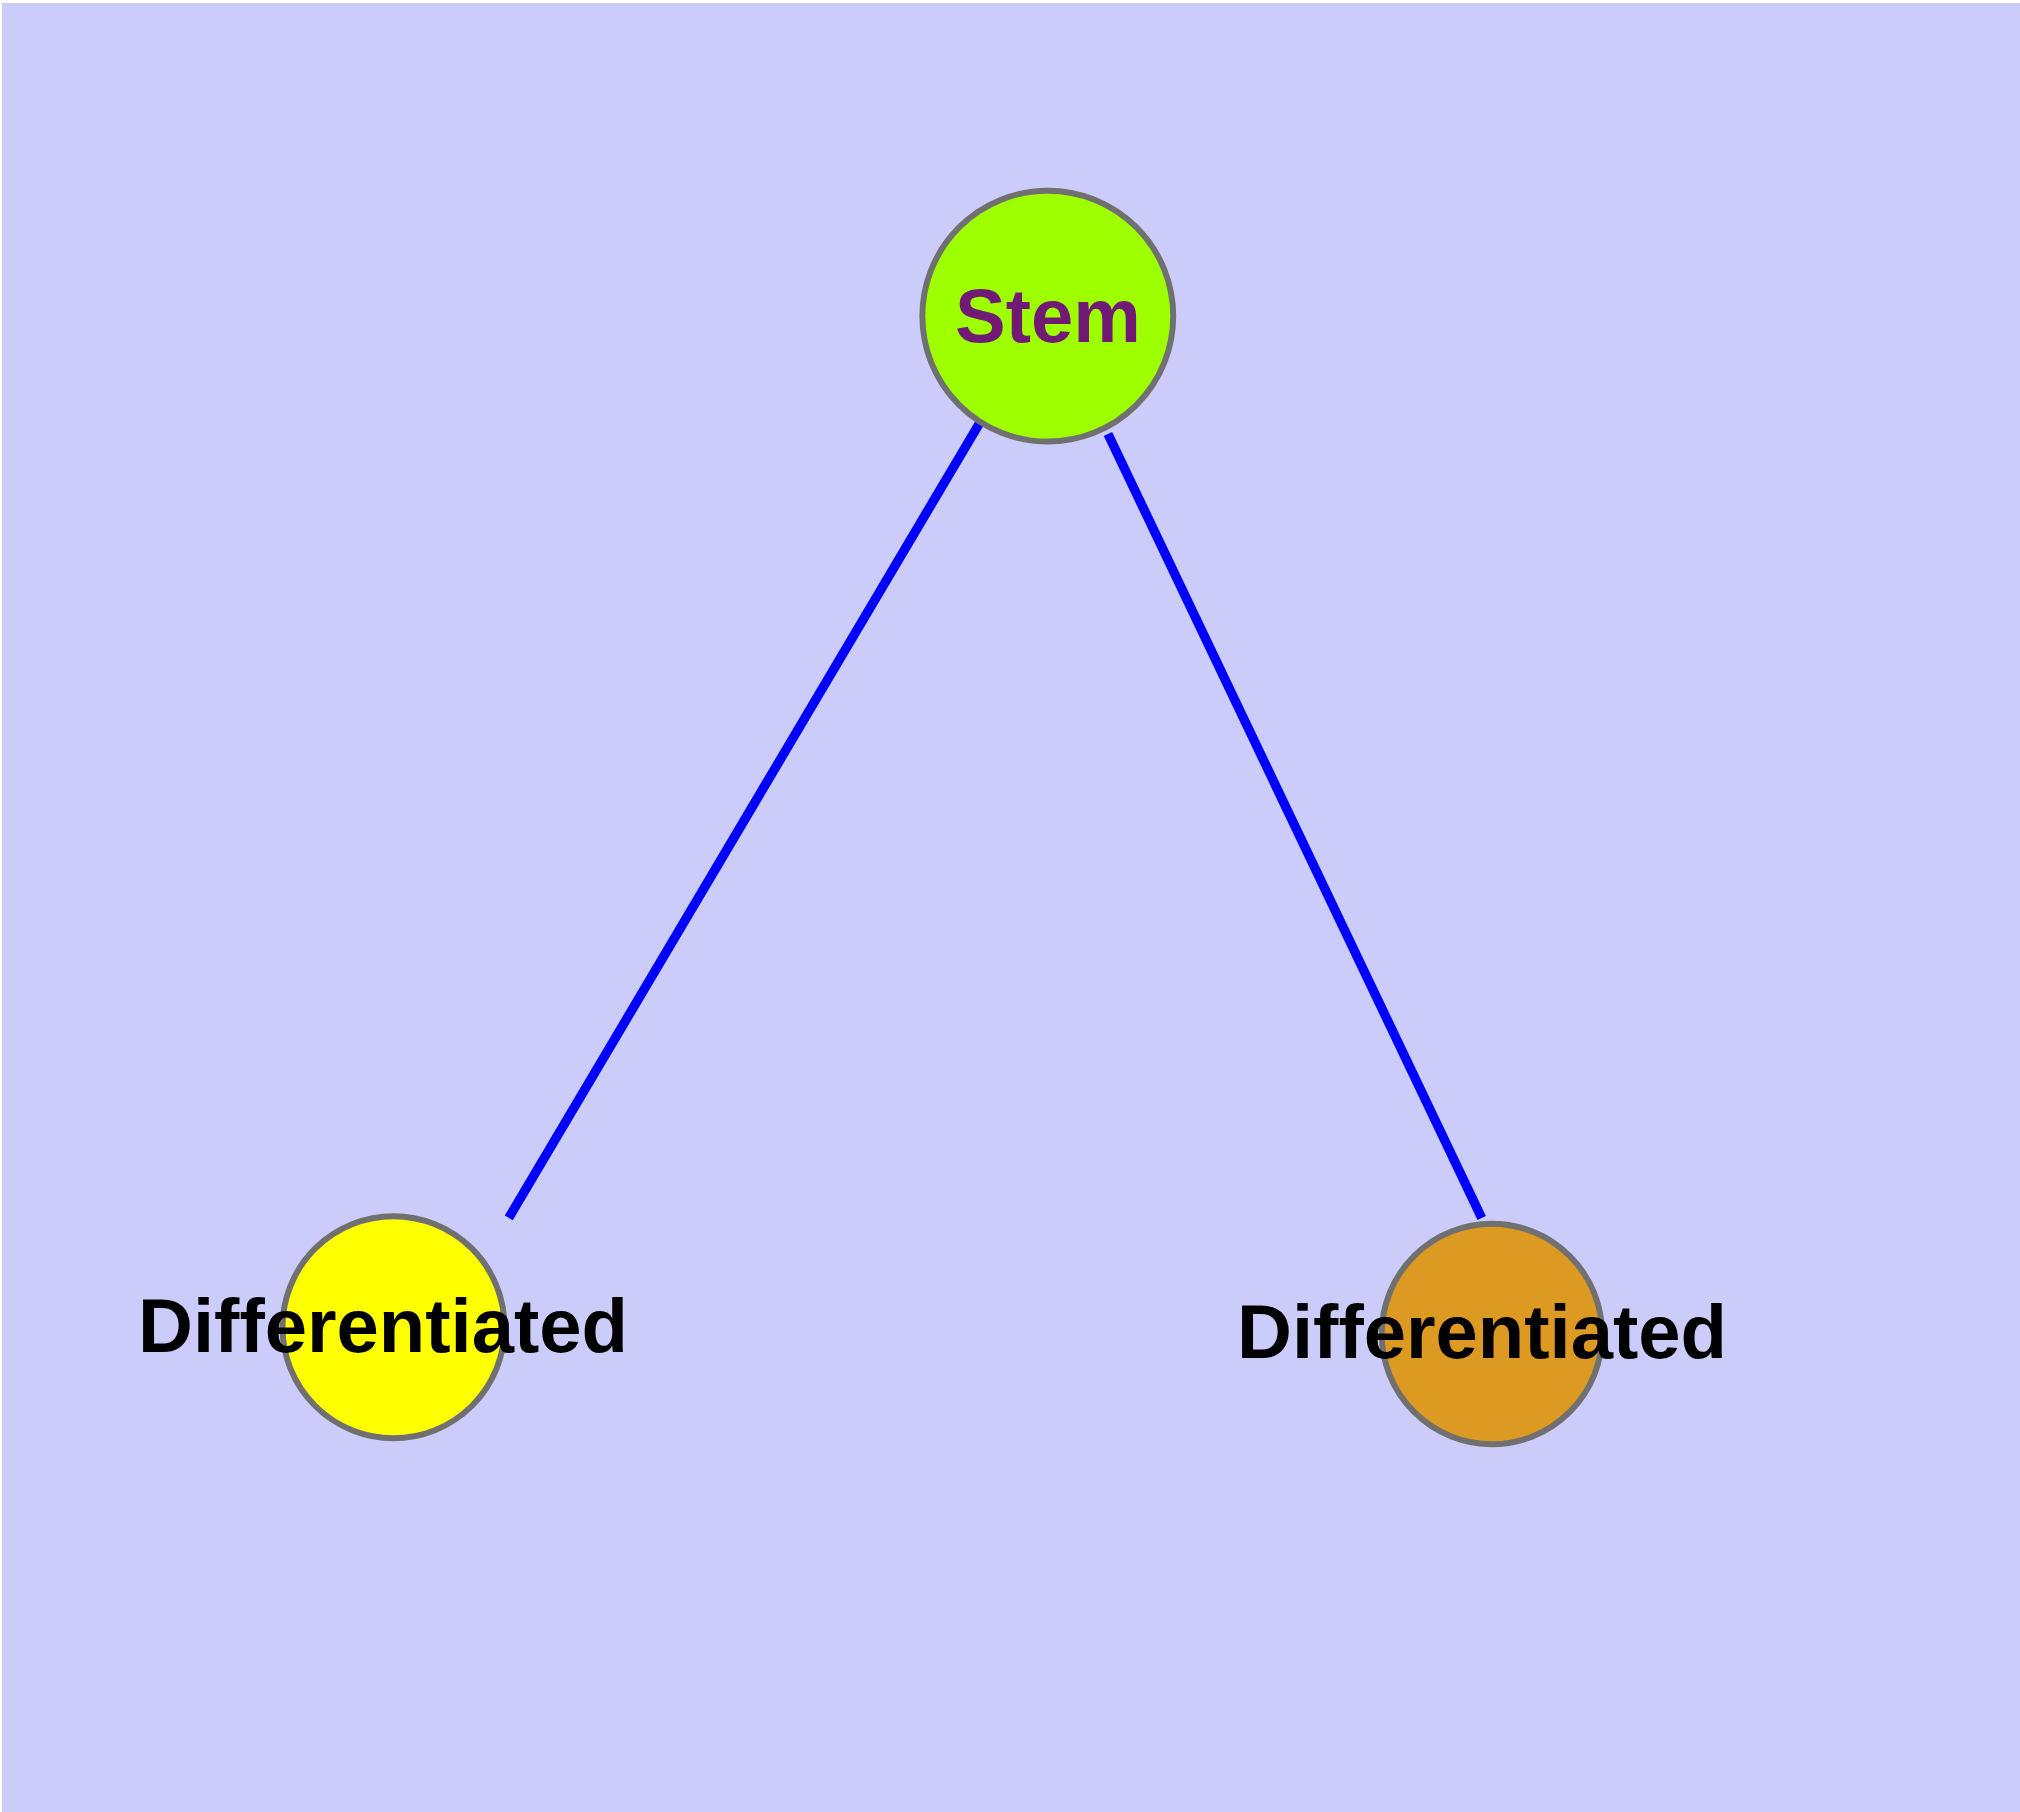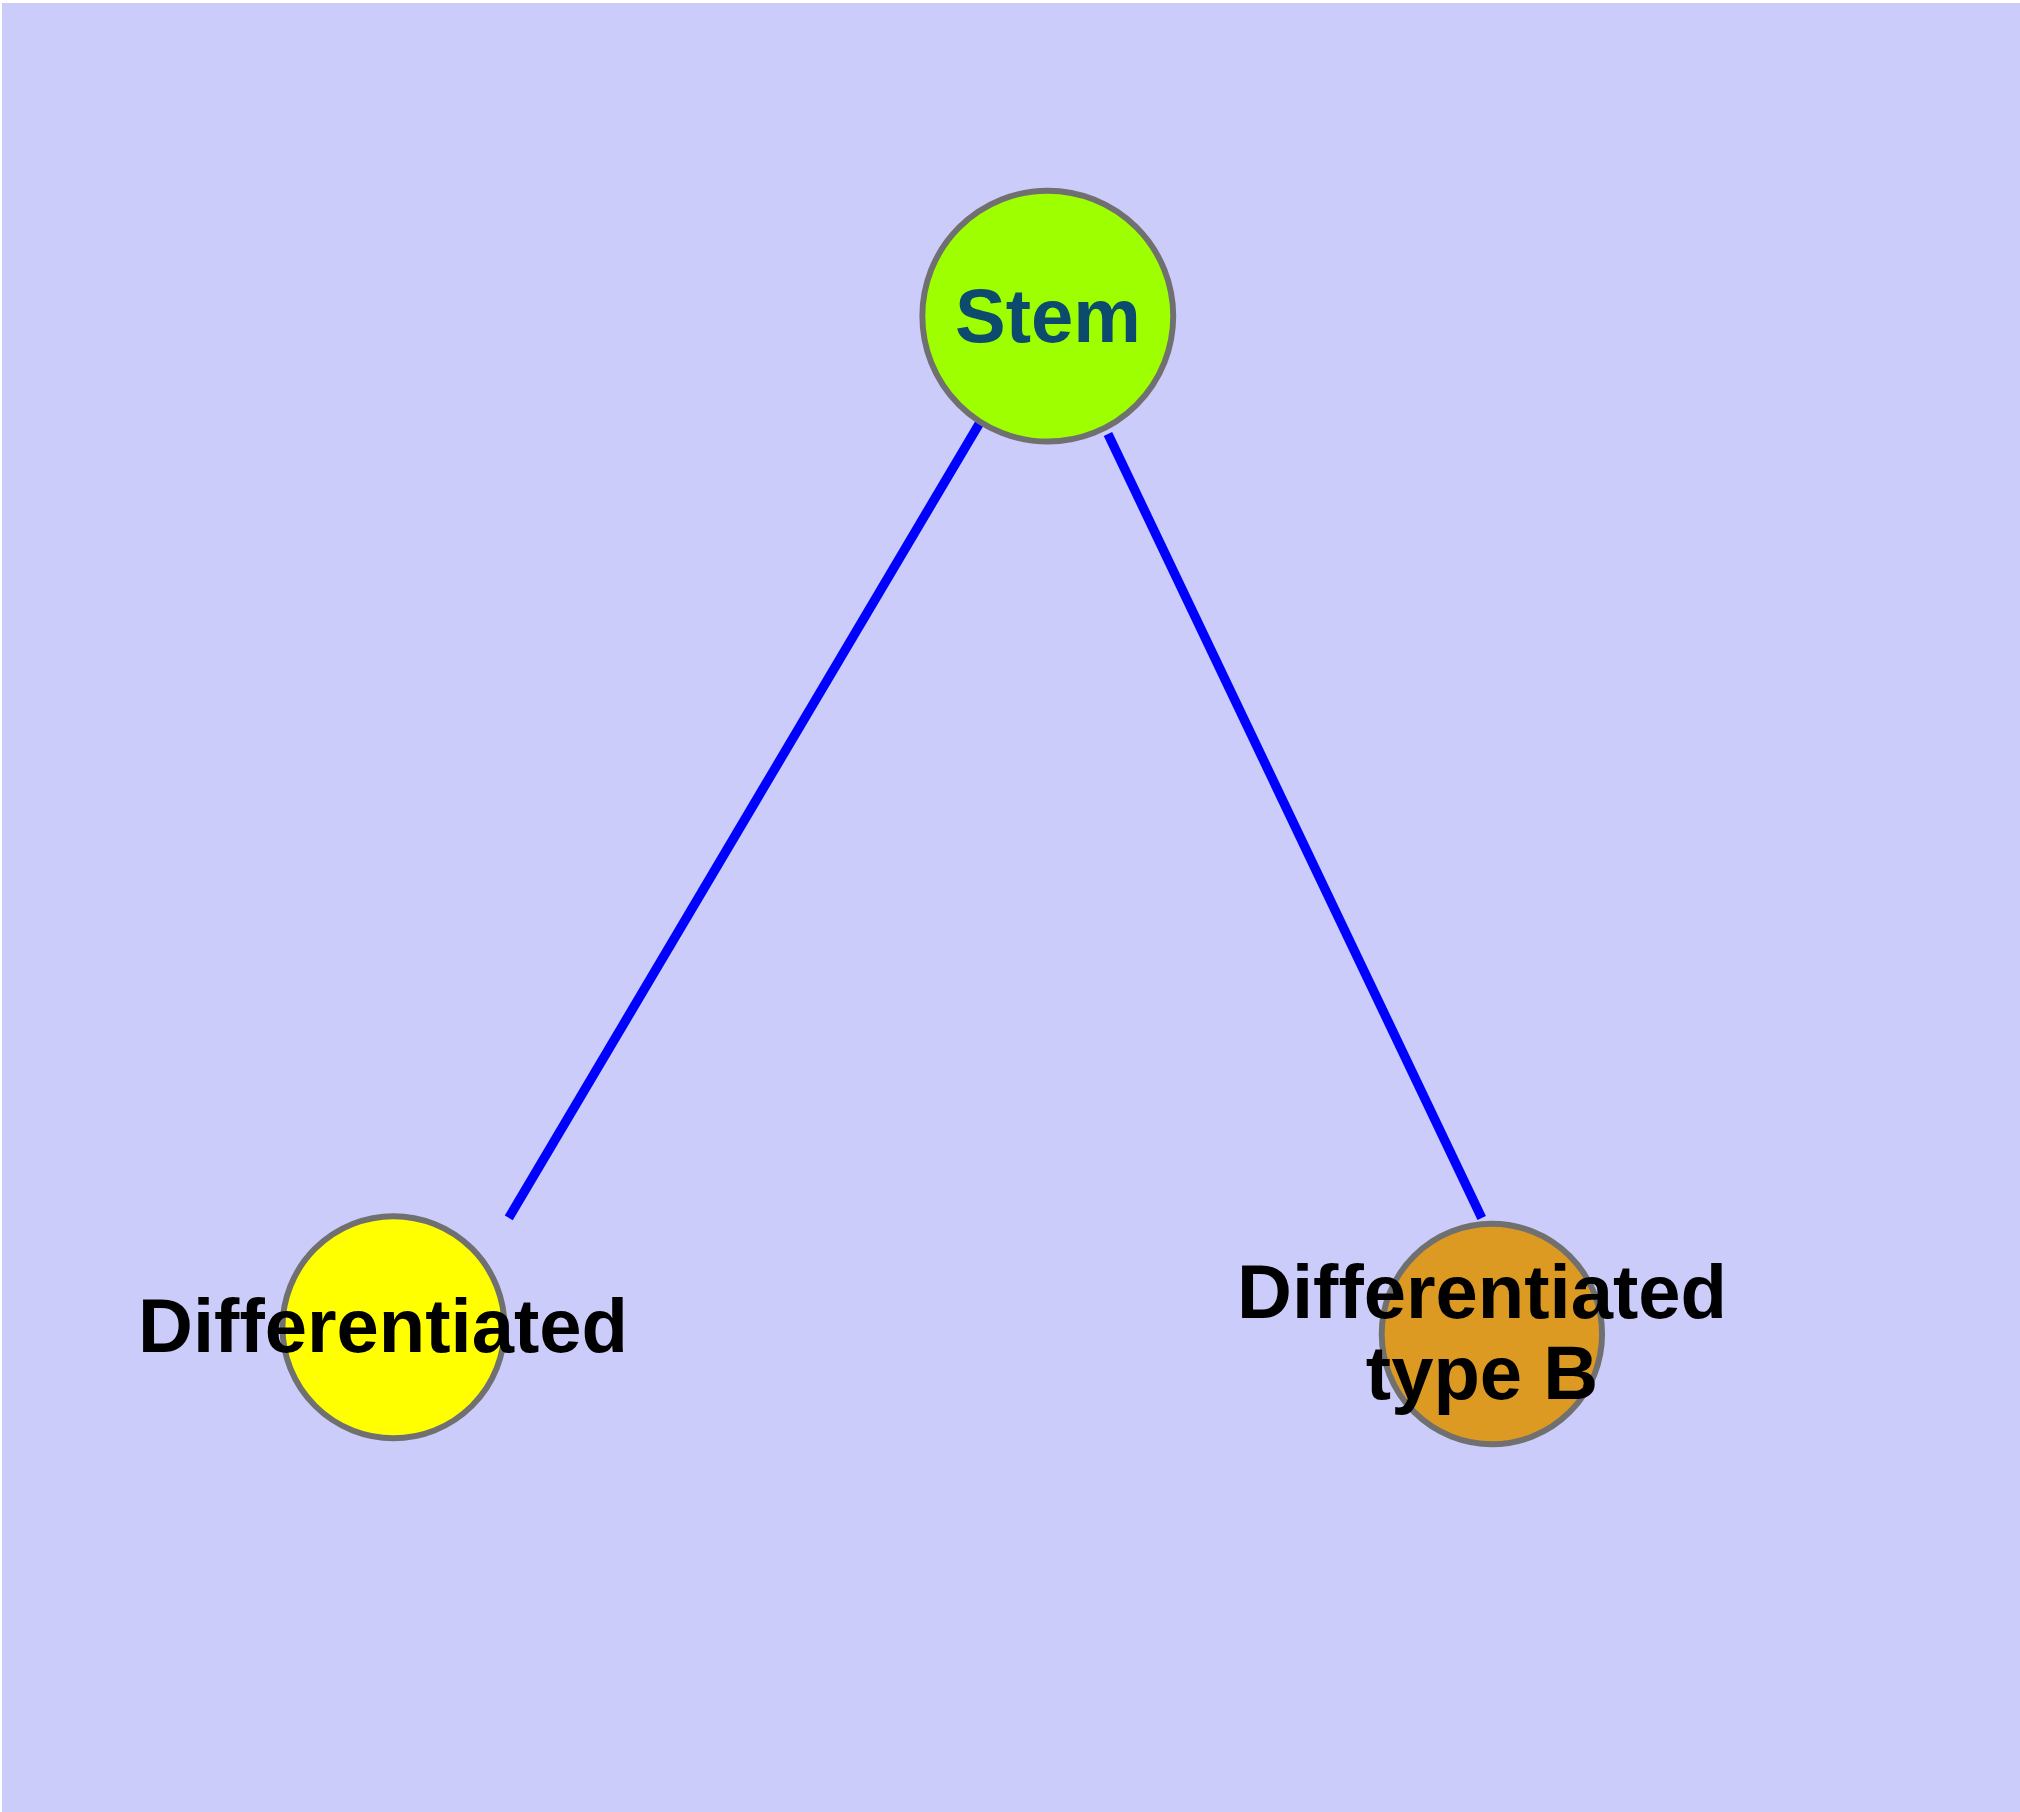--- a/index.html
+++ b/index.html
@@ -75,20 +75,20 @@
       <line x1="1307" y1="512" x2="1748" y2="1437" stroke="#0000ff" stroke-width="11" stroke-linecap="butt"></line>
     </g>
 
     <g>
       <circle cx="1236" cy="373" r="148" fill="#9eff00" stroke="#707070" stroke-width="7"></circle>
       <circle cx="464" cy="1566" r="131" fill="#ffff00" stroke="#707070" stroke-width="7"></circle>
       <circle cx="1760" cy="1574" r="130" fill="#dd9a22" stroke="#707070" stroke-width="7"></circle>
     </g>
   </svg>
 
-  <div class="node-label" id="label-stem" style="color: #0c4a6e;"><span>Stem</span></div>
+  <div class="node-label" id="label-stem" style="color: #701a75;"><span>Stem</span></div>
 
   <div class="node-label" id="label-typea" style="color: rgb(0, 0, 0);"><span>Differentiated</span><br></div>
 
-  <div class="node-label" id="label-typeb" style="color: rgb(0, 0, 0);"><span>Differentiated</span><br><span>type B</span></div>
+  <div class="node-label" id="label-typeb" style="color: rgb(0, 0, 0);"><span>Differentiated</span><br></div>
 
 </div>
 
 
 </body></html>

